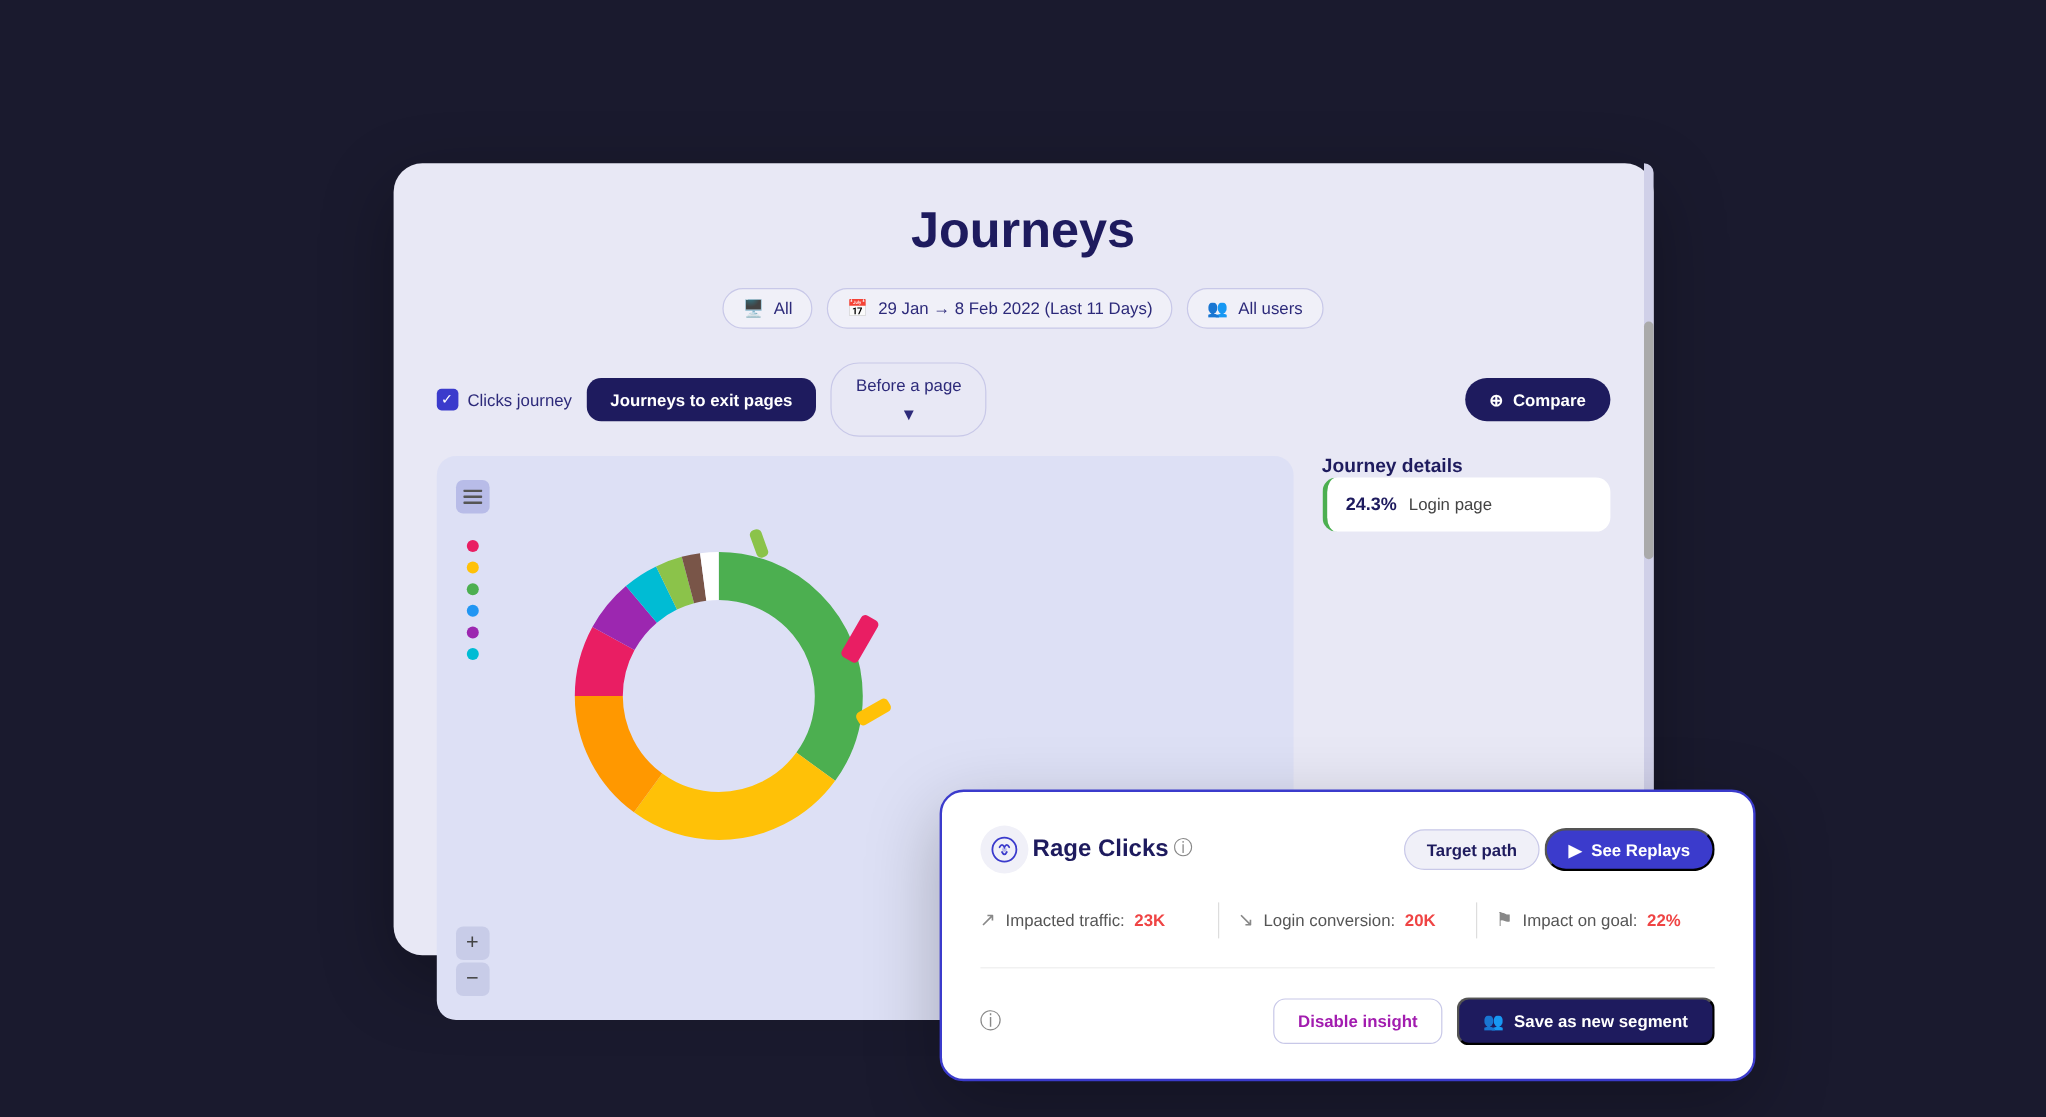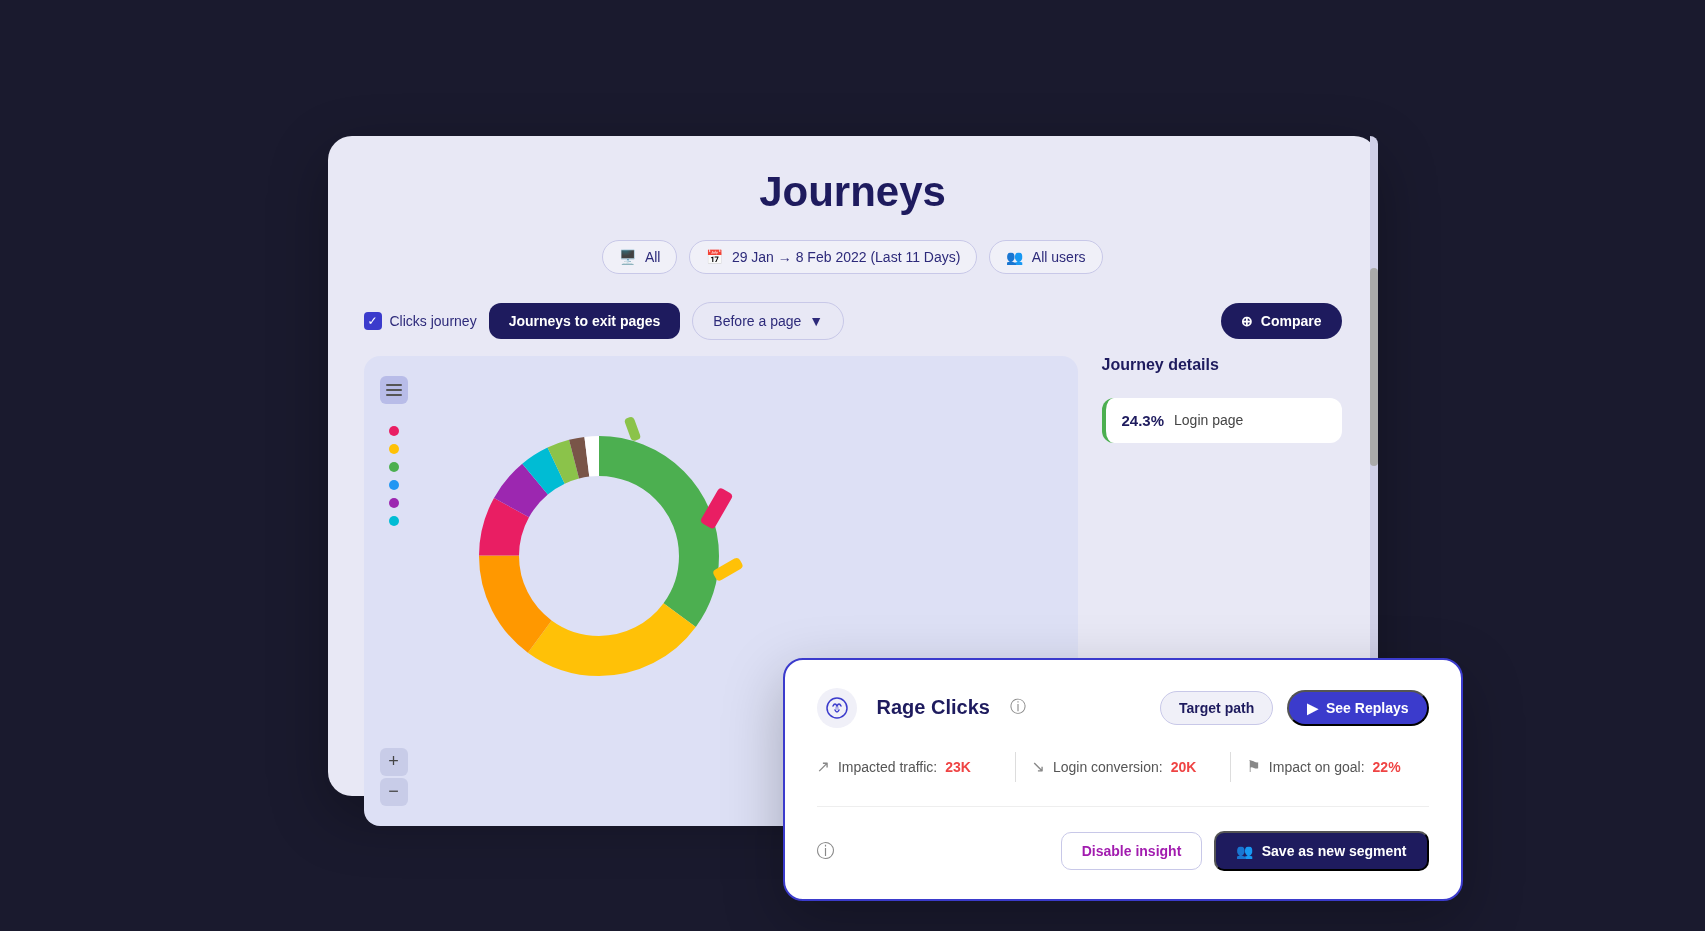--- a/index.html
+++ b/index.html
@@ -201,20 +201,21 @@
       border: 1.5px solid #c8c8e8;
       border-radius: 24px;
       padding: 10px 20px;
       font-size: 14px;
       color: #2d2a7a;
       font-weight: 500;
       display: flex;
       align-items: center;
       gap: 8px;
       cursor: pointer;
+      flex-direction: column;
     }
 
     .compare-btn {
       background: #1e1b5e;
       color: white;
       border-radius: 24px;
       padding: 10px 20px;
       font-size: 14px;
       font-weight: 600;
       display: flex;
@@ -226,21 +227,21 @@
     
     .right-panel {
       width: 240px;
       padding-top: 0;
     }
 
     .journey-details-title {
       font-size: 16px;
       font-weight: 700;
       color: #1e1b5e;
-      margin-bottom: 24px;
+      margin-bottom: 0;
     }
 
     .journey-stat-card {
       background: white;
       border-radius: 12px;
       padding: 14px 16px;
       display: flex;
       align-items: center;
       gap: 10px;
       border-left: 4px solid #4caf50;
@@ -274,21 +275,21 @@
     .insight-header {
       display: flex;
       align-items: center;
       justify-content: space-between;
       margin-bottom: 24px;
     }
 
     .insight-title-group {
       display: flex;
       align-items: center;
-      gap: 20px;
+      gap: 4px;
     }
 
     .rage-click-icon {
       width: 40px;
       height: 40px;
       background: #f0f0f8;
       border-radius: 50%;
       display: flex;
       align-items: center;
       justify-content: center;
@@ -303,21 +304,21 @@
 
     .info-icon {
       color: #888;
       font-size: 16px;
       cursor: pointer;
     }
 
     .insight-actions {
       display: flex;
       align-items: center;
-      gap: 14px;
+      gap: 4px;
     }
 
     .target-path-btn {
       background: #f0f0f8;
       border: 1.5px solid #c8c8e8;
       border-radius: 20px;
       padding: 8px 18px;
       font-size: 14px;
       font-weight: 600;
       color: #1e1b5e;

